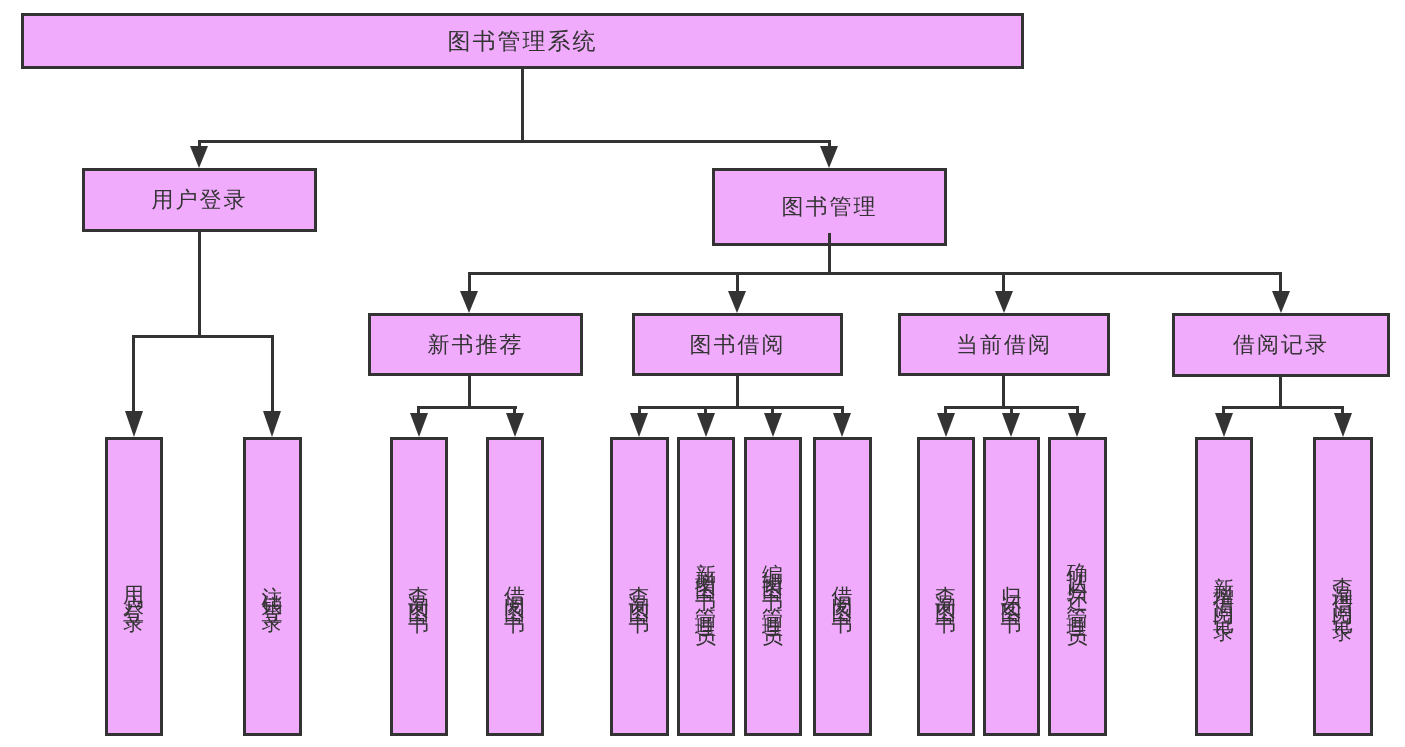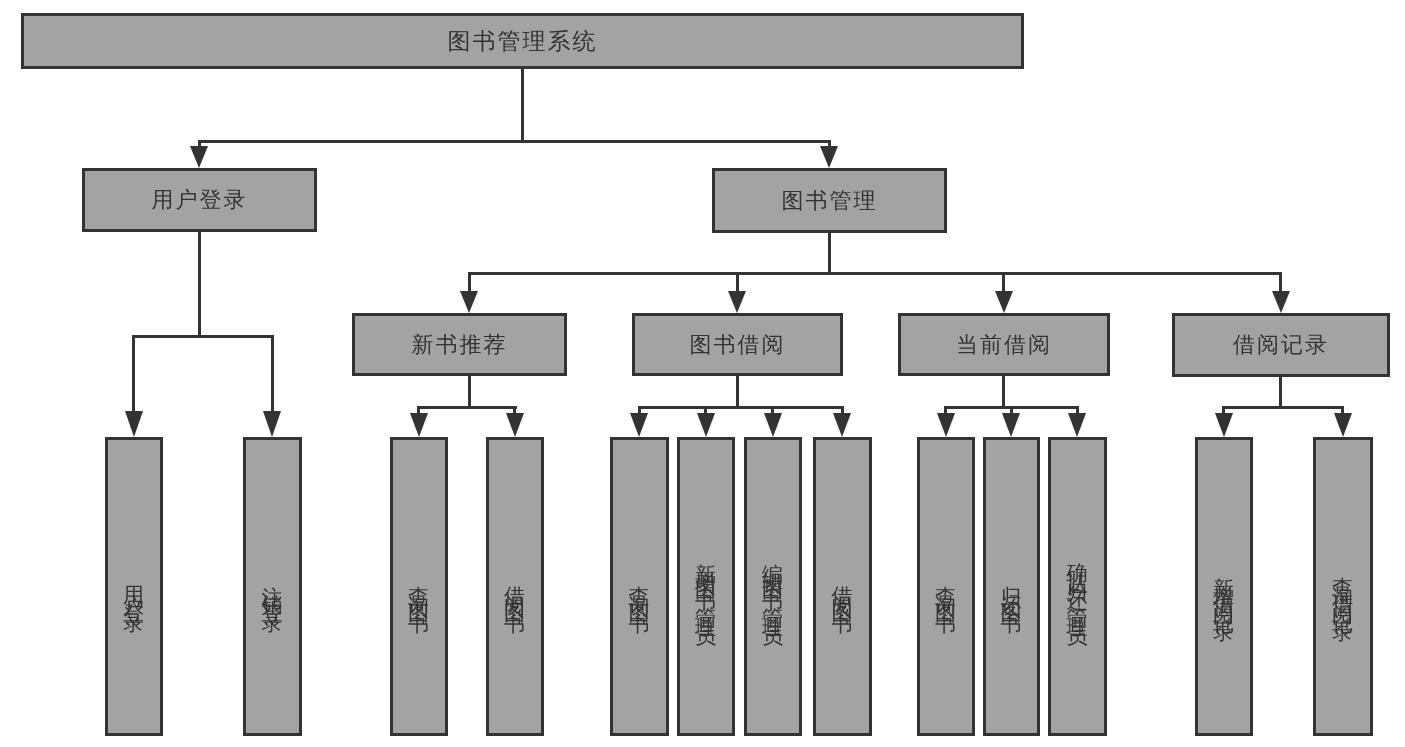--- a/index.html
+++ b/index.html
@@ -12,21 +12,21 @@
     position:relative;
     width:1405px;height:747px;
     background:var(--bg);
     font-family:"Liberation Sans","DejaVu Sans",sans-serif;
     color:var(--line);
     overflow:hidden;
   }
   .box{
     position:absolute;
     border:3px solid var(--line);
-    background:#a3a3a3;
+    background:#f0abfc;
     box-sizing:border-box;
     display:flex;align-items:center;justify-content:center;
   }
   .hbox span{
     font-size:22px;letter-spacing:2px;white-space:nowrap;color:#333;
   }
   .root span{font-size:23px;}
   .vbox span{
     writing-mode:vertical-lr;
     font-size:21px;
@@ -58,25 +58,25 @@
 
 <div class="canvas">
 
   <div class="box hbox root" style="left:21px;top:13px;width:1003px;height:56px">
     <span>图书管理系统</span>
   </div>
 
   <div class="box hbox" style="left:82px;top:168px;width:235px;height:64px">
     <span>用户登录</span>
   </div>
-  <div class="box hbox" style="left:712px;top:168px;width:235px;height:65px">
+  <div class="box hbox" style="left:712px;top:168px;width:235px;height:78px">
     <span>图书管理</span>
   </div>
 
-  <div class="box hbox" style="left:352px;top:313px;width:215px;height:63px">
+  <div class="box hbox" style="left:368px;top:313px;width:215px;height:63px">
     <span>新书推荐</span>
   </div>
   <div class="box hbox" style="left:898px;top:313px;width:212px;height:63px">
     <span>当前借阅</span>
   </div>
   <div class="box hbox" style="left:632px;top:313px;width:211px;height:63px">
     <span>图书借阅</span>
   </div>
   <div class="box hbox" style="left:1172px;top:313px;width:218px;height:64px">
     <span>借阅记录</span>

